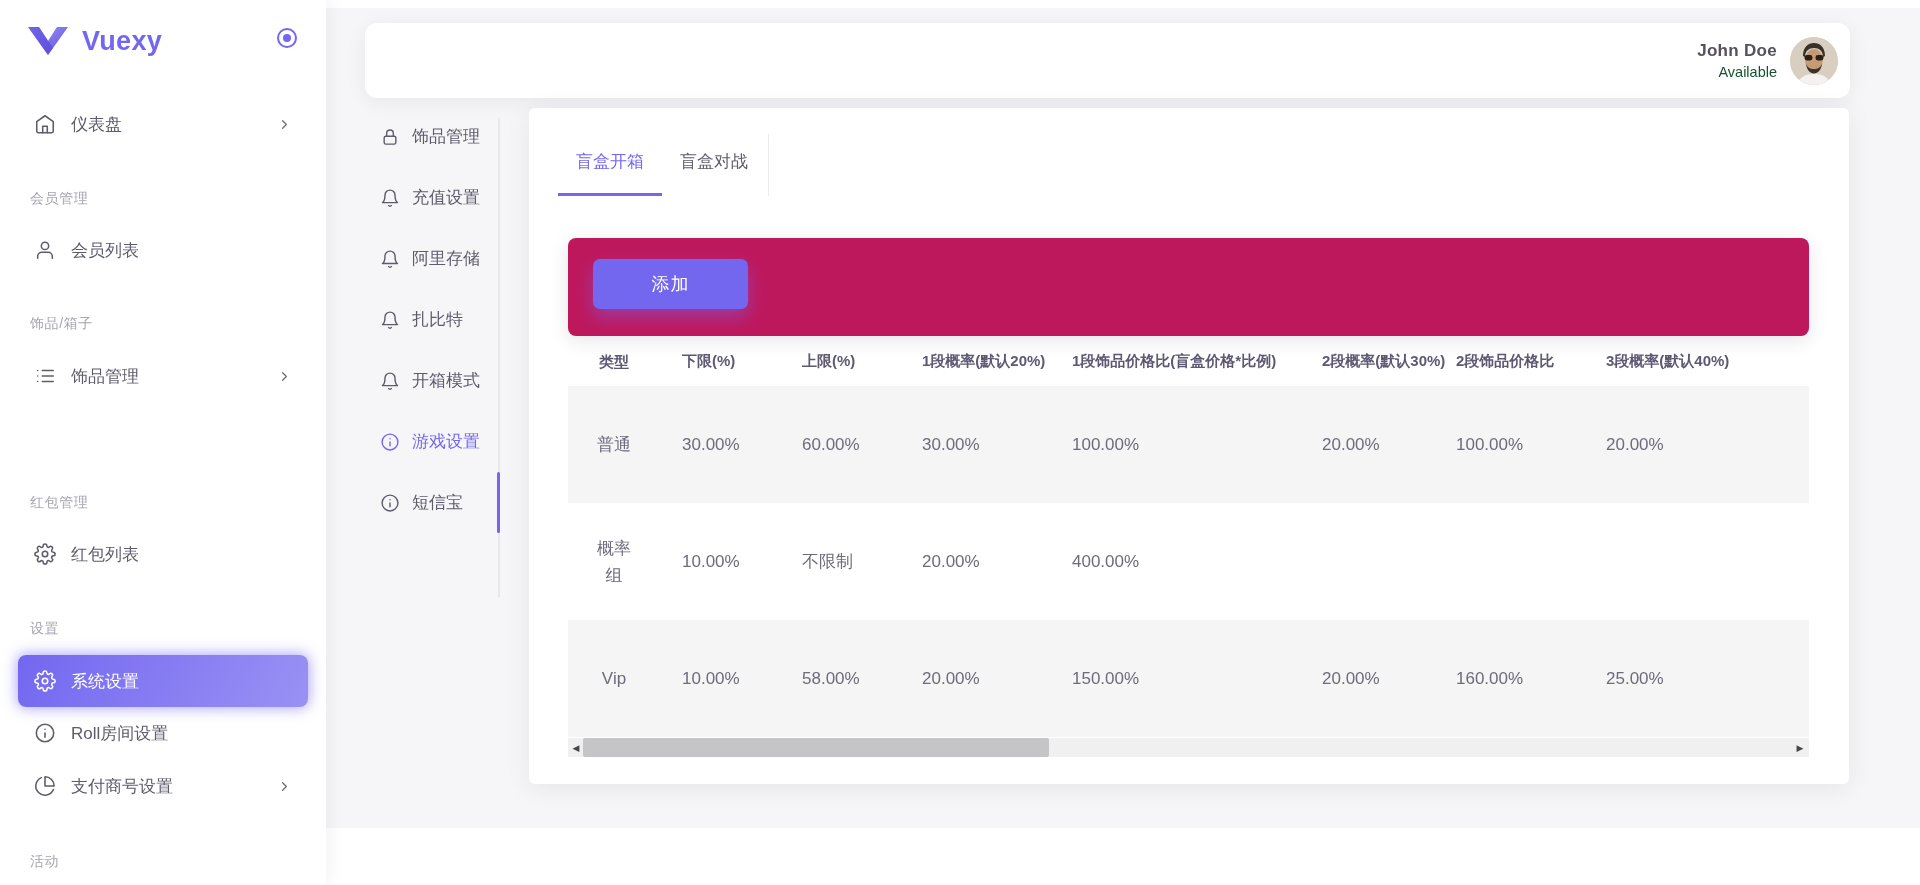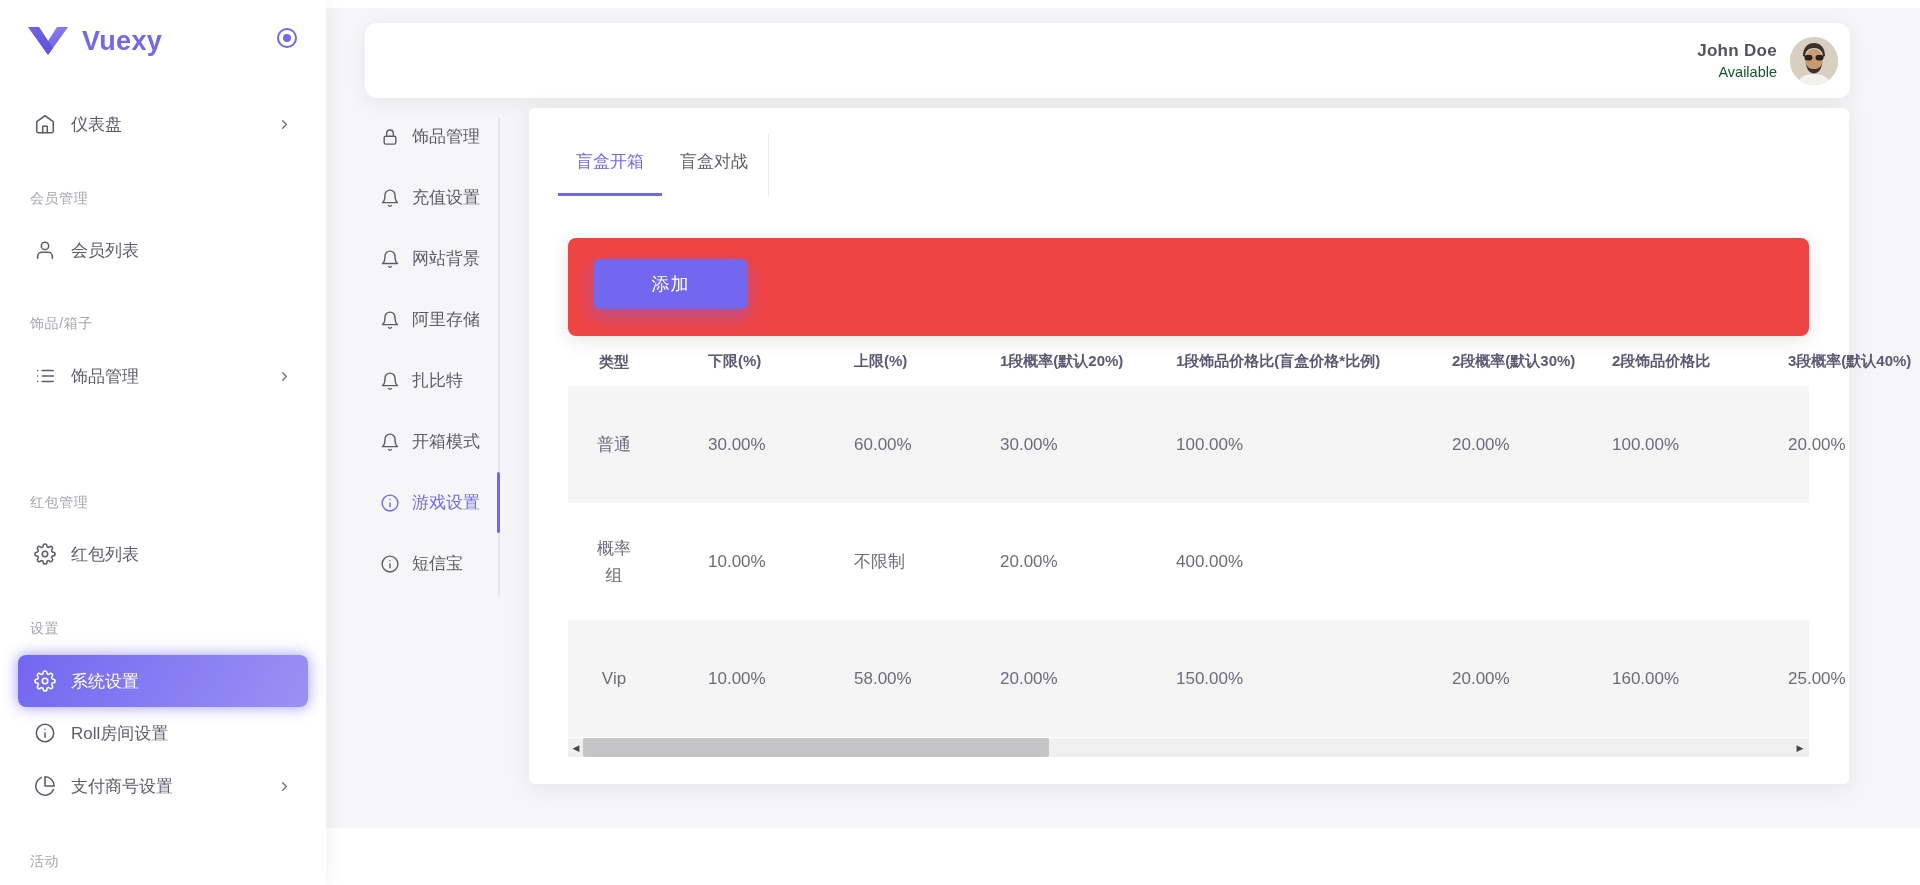--- a/index.html
+++ b/index.html
@@ -45,27 +45,27 @@
 
   
   .content-card{position:absolute;left:203px;top:108px;width:1320px;height:676px;background:#fff;
                 border-radius:6px;box-shadow:0 4px 24px rgba(34,41,47,.08);}
   .tabs{position:absolute;left:29px;top:0;display:flex;}
   .tab{padding:42px 18px 20px;font-size:17px;color:#5f5b6b;cursor:pointer;border-bottom:3px solid transparent;}
   .tab.active{color:#7367f0;border-bottom-color:#7367f0;}
   .tabs-divider{position:absolute;left:239px;top:26px;width:1px;height:62px;background:#ebe9f1;}
 
   .panel{position:absolute;left:39px;top:130px;width:1241px;}
-  .toolbar{height:98px;background:#ef4444;border-radius:8px;box-shadow:0 4px 18px rgba(75,70,92,.14);position:relative;}
+  .toolbar{height:98px;background:#be185d;border-radius:8px;box-shadow:0 4px 18px rgba(75,70,92,.14);position:relative;}
   .add-btn{position:absolute;left:25px;top:21px;width:155px;height:50px;border:none;border-radius:7px;
            background:#7367f0;color:#fff;font-size:18px;font-family:inherit;cursor:pointer;
            box-shadow:0 8px 18px rgba(115,103,240,.45);letter-spacing:1px;}
 
   .dtable{margin-top:0;}
-  .trow{display:grid;grid-template-columns:92px 120px 120px 150px 250px 134px 150px 225px;align-items:center;gap:26px;}
+  .trow{display:grid;grid-template-columns:92px 120px 120px 150px 250px 134px 150px 225px;align-items:center;}
   .thead{height:50px;font-weight:700;font-size:15px;color:#5e5873;}
   .tbody-row{height:117px;font-size:17px;color:#6e6b7b;}
   .tbody-row.stripe{background:#f5f5f6;}
   .tcell{padding-left:22px;box-sizing:border-box;white-space:nowrap;overflow:visible;}
   .tcell.first{padding:0 25px;text-align:center;white-space:normal;line-height:27px;word-break:break-all;}
 
   .hscroll{position:relative;height:19px;background:#f0f0f1;margin-top:1px;}
   .hthumb{position:absolute;left:15px;top:0;width:466px;height:19px;background:#c5c5c7;border-radius:2px;cursor:pointer;}
   .harrow{position:absolute;top:0;width:16px;height:19px;display:flex;align-items:center;justify-content:center;
           font-size:9px;color:#474747;cursor:pointer;}
@@ -264,26 +264,20 @@
       <div class="snav-item">
         <svg class="ic">
             <use href="#i-bell"></use>
           </svg>
         <span>充值设置</span>
       </div>
       <div class="snav-item">
         <svg class="ic">
             <use href="#i-bell"></use>
           </svg>
-        <span>网站背景</span>
-      </div>
-      <div class="snav-item">
-        <svg class="ic">
-            <use href="#i-bell"></use>
-          </svg>
         <span>阿里存储</span>
       </div>
       <div class="snav-item">
         <svg class="ic">
             <use href="#i-bell"></use>
           </svg>
         <span>扎比特</span>
       </div>
       <div class="snav-item">
         <svg class="ic">

